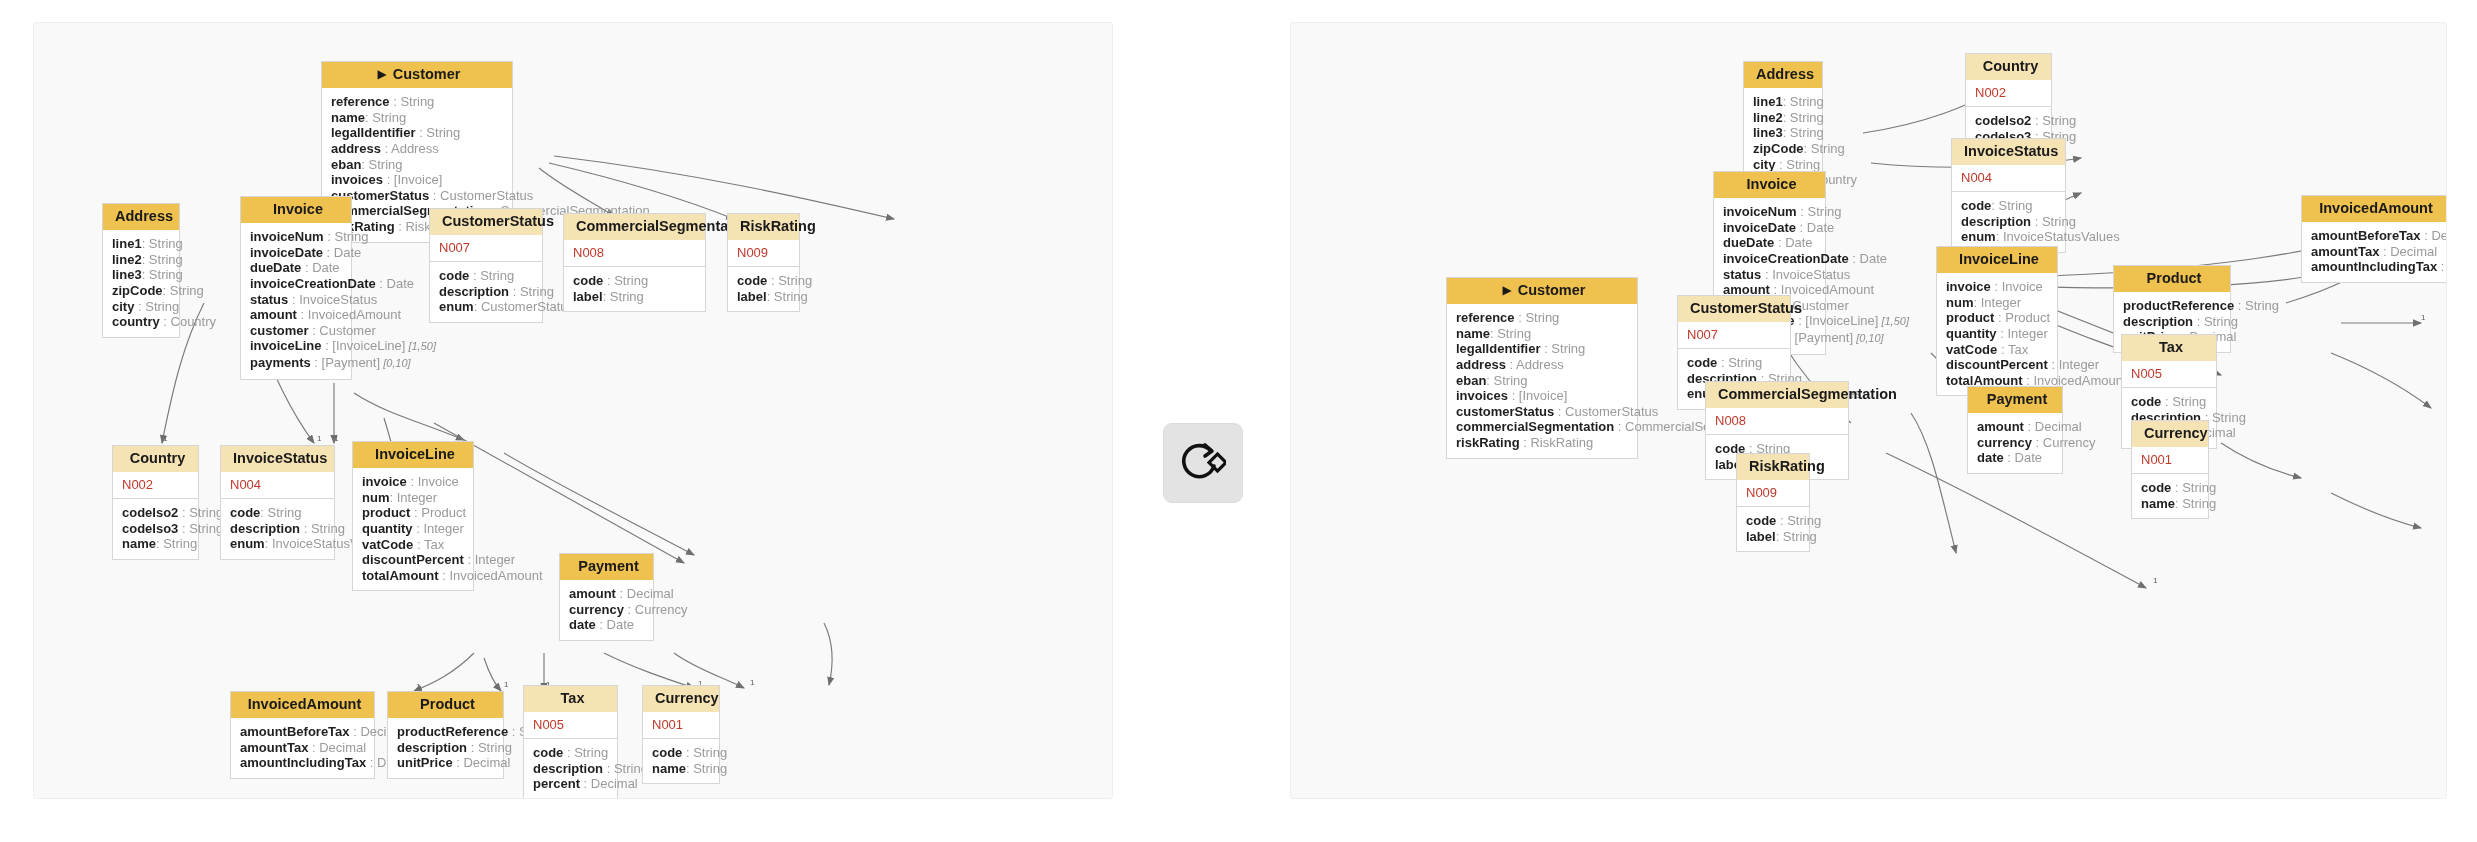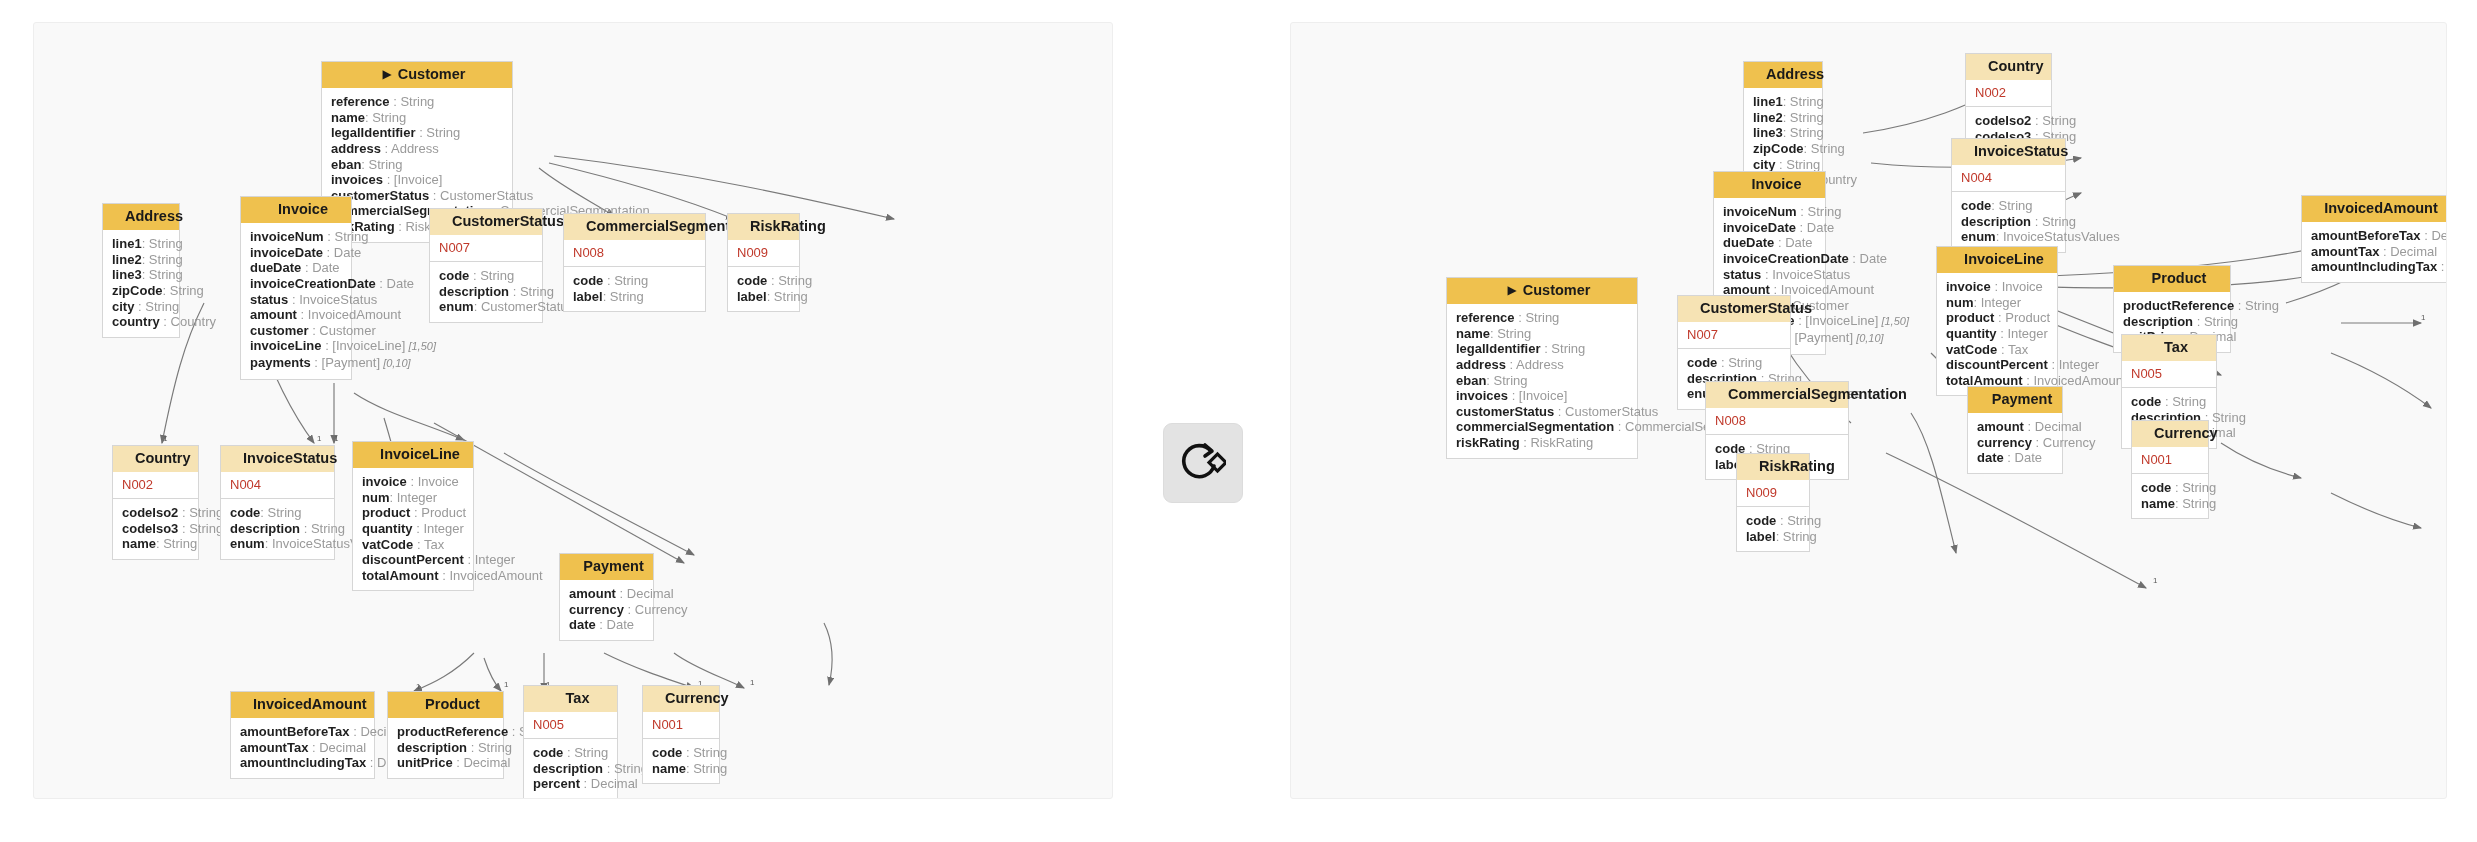--- a/index.html
+++ b/index.html
@@ -25,21 +25,21 @@
     border:1px solid #d6d6d6;
     box-sizing:border-box;
     box-shadow:0 0 0 0 rgba(0,0,0,0);
   }
   .node .hdr{
     background:#efc14e;
     color:#1a1a1a;
     font-weight:bold;
     font-size:14.5px;
     text-align:center;
-    padding:5px 8px 6px 22px;
+    padding:5px 8px 6px 12px;
     line-height:1.05;
     white-space:nowrap;
   }
   .node.ref .hdr{background:#f6e3b4;}
   .node .code{
     color:#c0392b;
     font-size:13px;
     padding:5px 9px 6px 9px;
     border-bottom:1px solid #d6d6d6;
     background:#ffffff;

